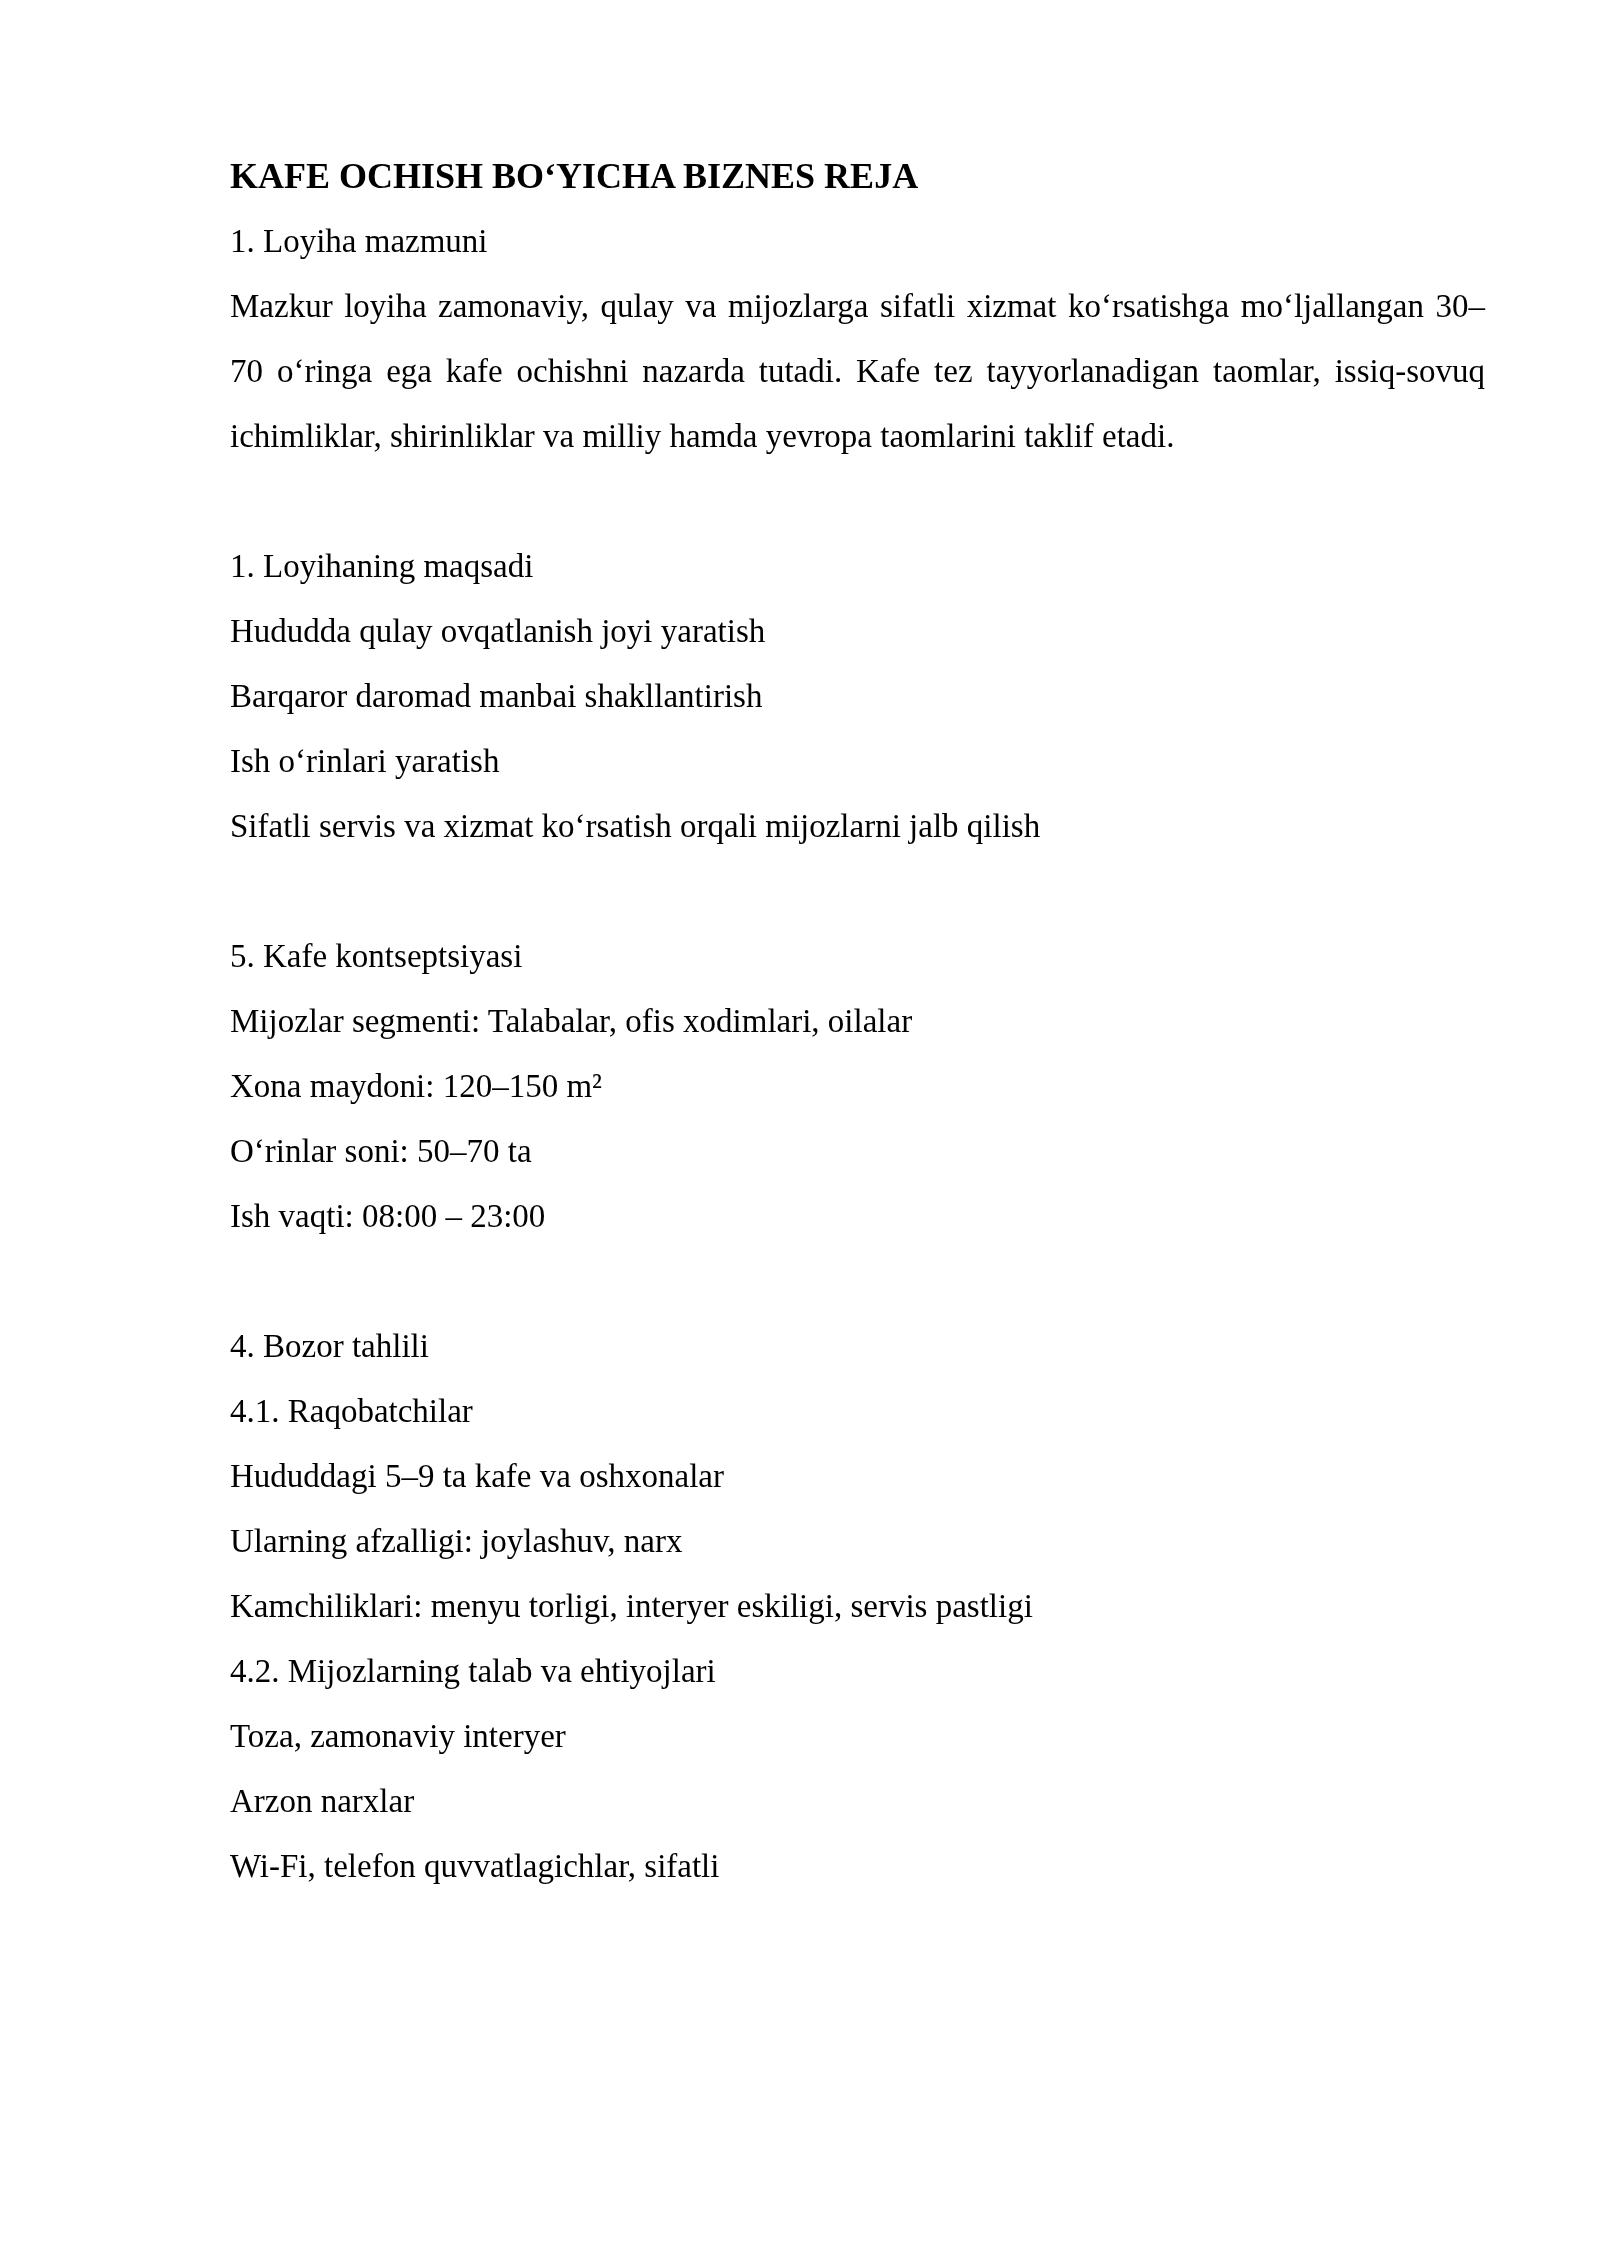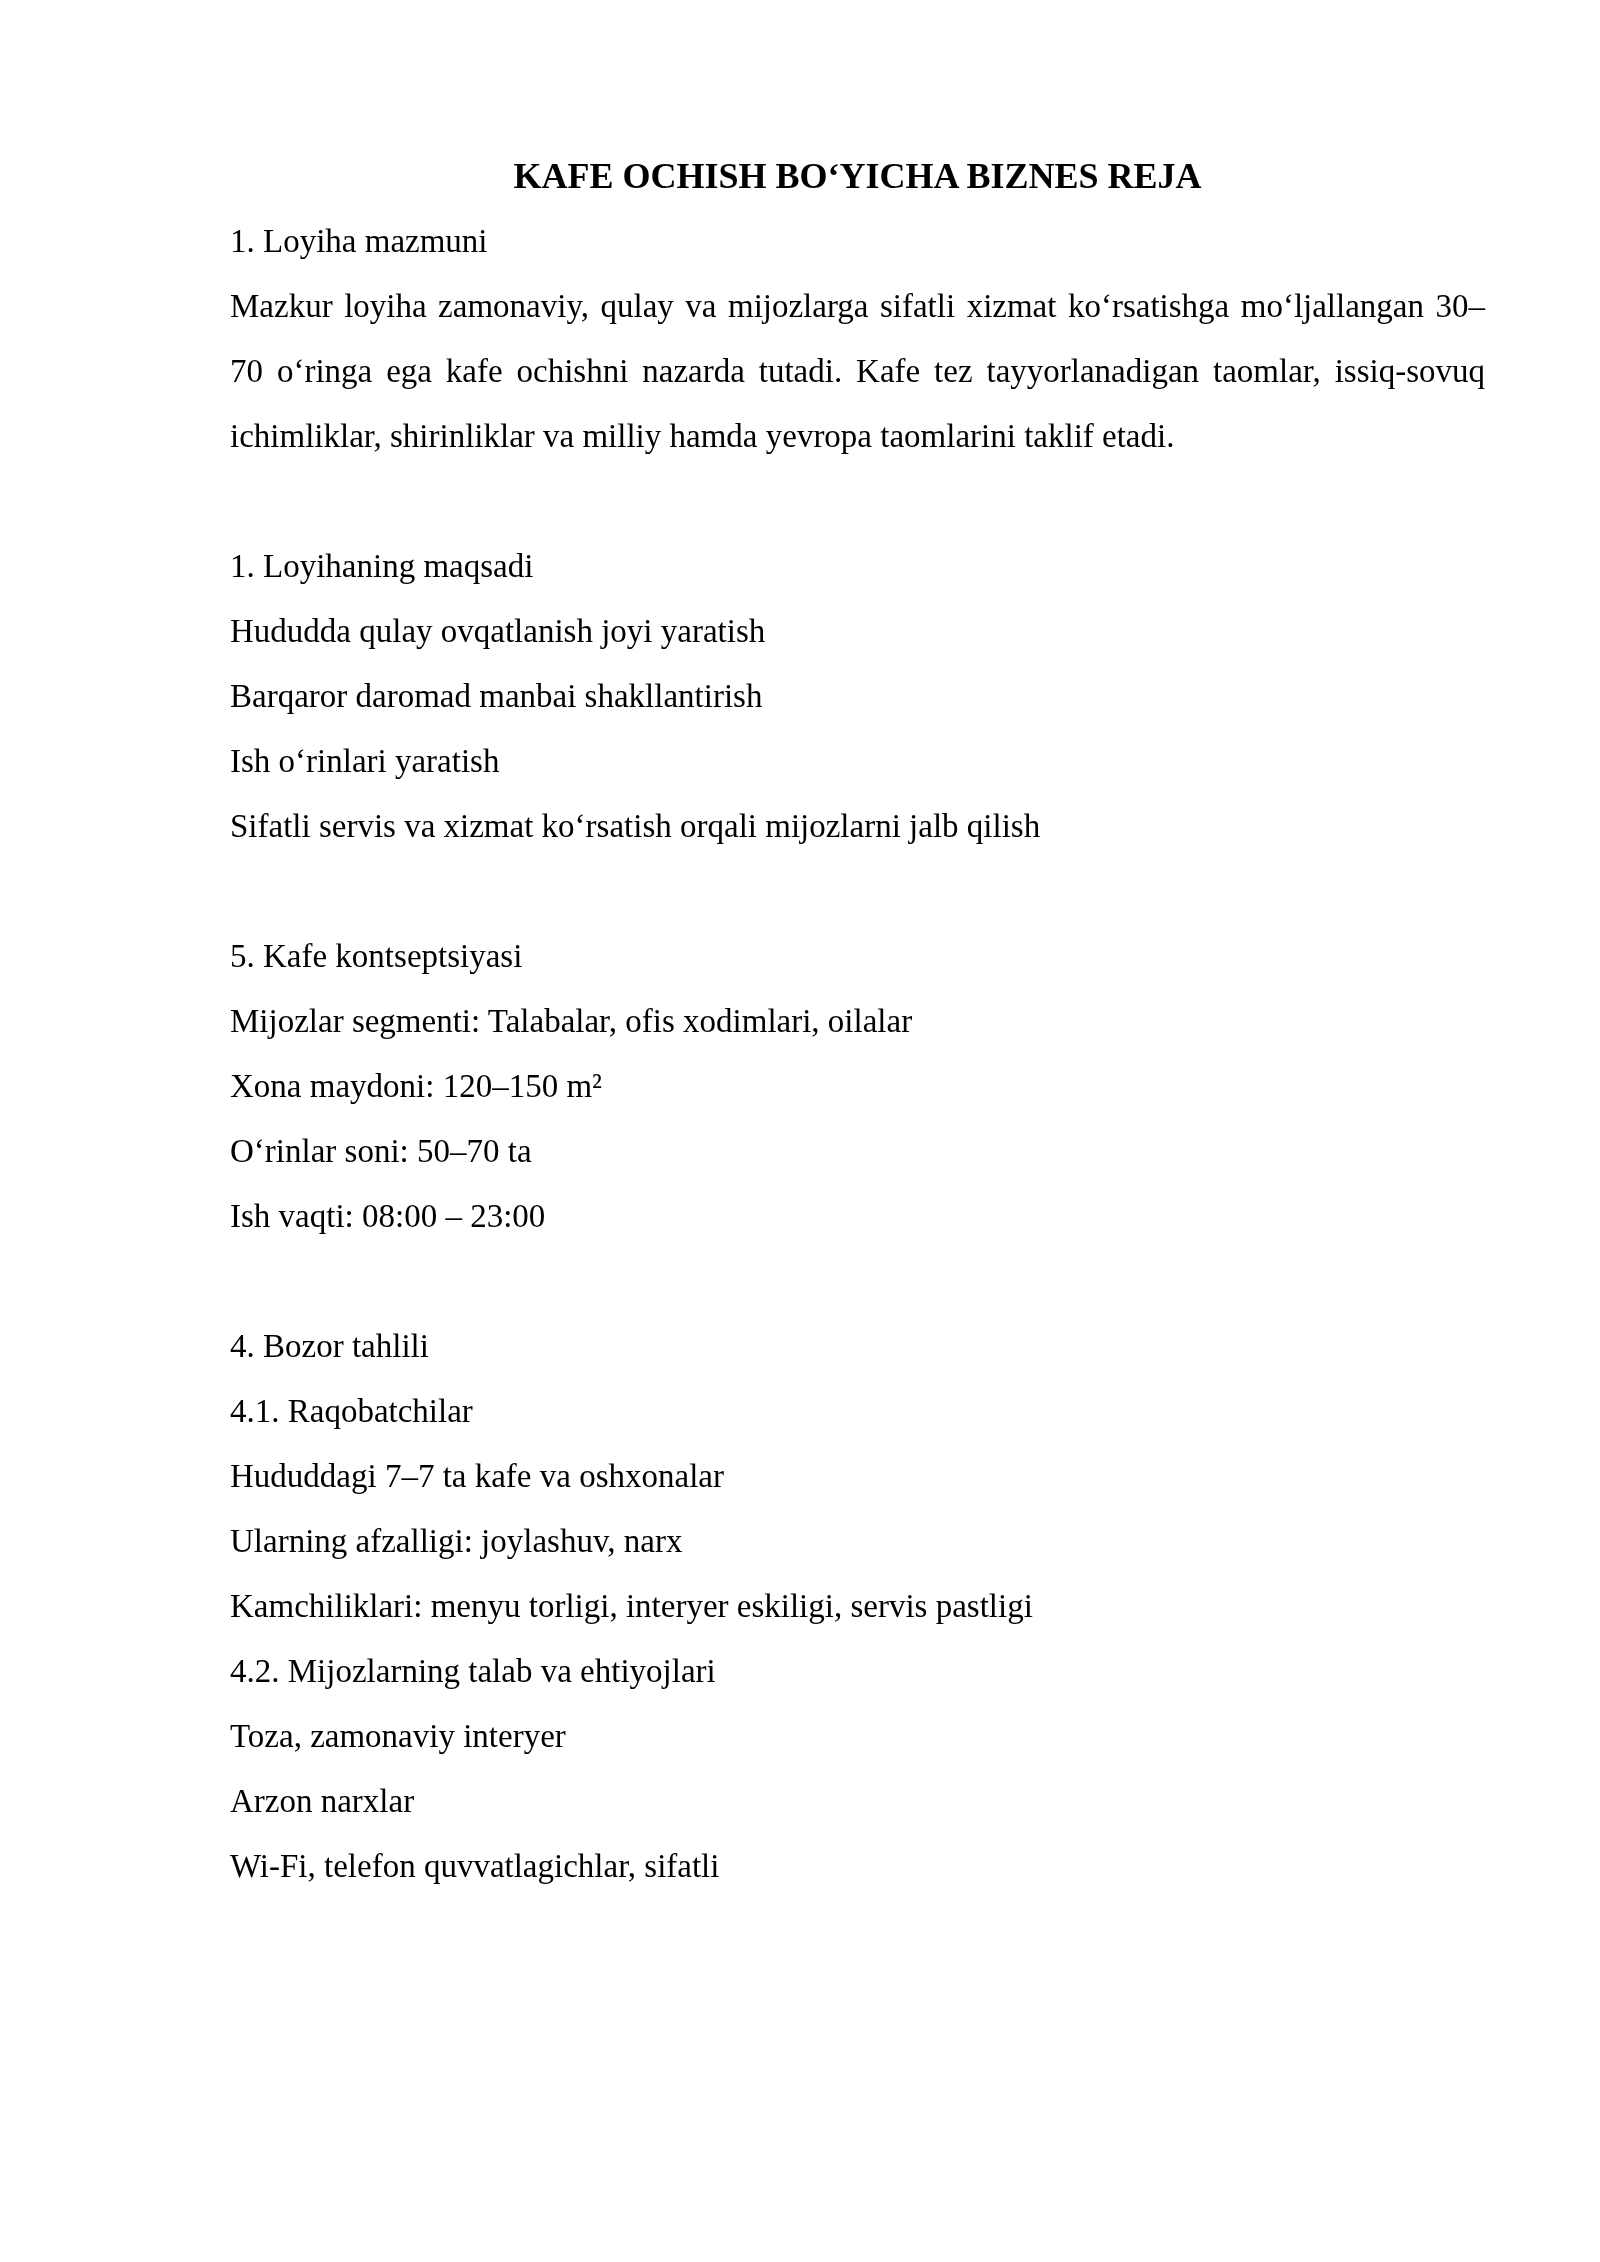--- a/index.html
+++ b/index.html
@@ -18,21 +18,20 @@
     position: absolute;
     left: 230px;
     top: 144px;
     width: 1255px;
   }
   .line {
     line-height: 65px;
     min-height: 65px;
   }
   .title-line {
-    text-align: center;
     font-weight: bold;
     font-size: 36px;
     line-height: 65px;
     min-height: 65px;
   }
   .para {
     line-height: 65px;
     text-align: justify;
   }
   .blank {
@@ -63,21 +62,21 @@
     <div class="line">5. Kafe kontseptsiyasi</div>
     <div class="line">Mijozlar segmenti: Talabalar, ofis xodimlari, oilalar</div>
     <div class="line">Xona maydoni: 120–150 m²</div>
     <div class="line">O‘rinlar soni: 50–70 ta</div>
     <div class="line">Ish vaqti: 08:00 – 23:00</div>
 
     <div class="line blank"></div>
 
     <div class="line">4. Bozor tahlili</div>
     <div class="line">4.1. Raqobatchilar</div>
-    <div class="line">Hududdagi 7–7 ta kafe va oshxonalar</div>
+    <div class="line">Hududdagi 5–9 ta kafe va oshxonalar</div>
     <div class="line">Ularning afzalligi: joylashuv, narx</div>
     <div class="line">Kamchiliklari: menyu torligi, interyer eskiligi, servis pastligi</div>
     <div class="line">4.2. Mijozlarning talab va ehtiyojlari</div>
     <div class="line">Toza, zamonaviy interyer</div>
     <div class="line">Arzon narxlar</div>
     <div class="line">Wi-Fi, telefon quvvatlagichlar, sifatli</div>
 
   </div>
 </div>
 

